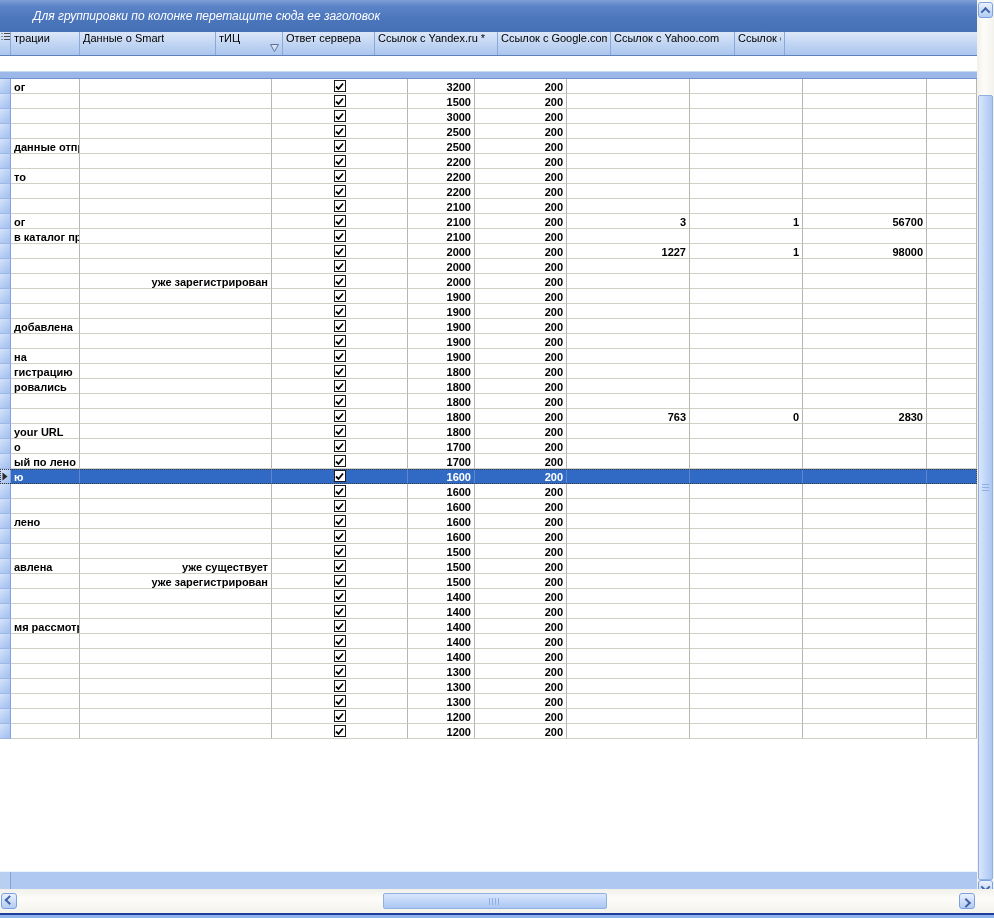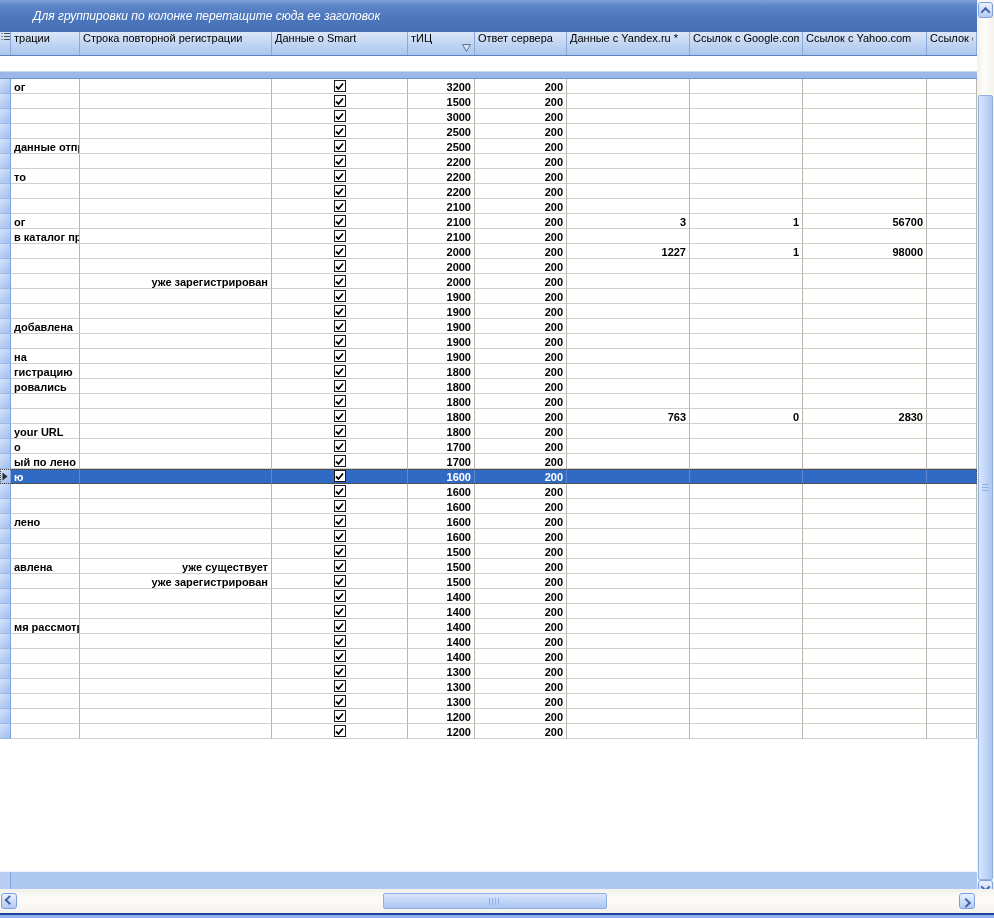--- a/index.html
+++ b/index.html
@@ -99,39 +99,36 @@
     <div class="hcell indicator">
       <svg width="9" height="9" viewBox="0 0 9 9">
         <path d="M3 1.5H9M3 4.5H9M3 7.5H9" stroke="#4a4a4a" stroke-width="1" fill="none"></path>
         <path d="M0.5 1.5H1.6M0.5 4.5H1.6M0.5 7.5H1.6" stroke="#4a4a4a" stroke-width="1" fill="none"></path>
       </svg>
     </div>
 
   <div class="hcell col-c1">
         <span class="hlabel">трации</span>
       </div>
-      <div class="hcell col-c2">
-        <span class="hlabel">Строка повторной регистрации</span>
-      </div>
       <div class="hcell col-c3">
         <span class="hlabel">Данные о Smart</span>
       </div>
       <div class="hcell col-c4">
         <span class="hlabel">тИЦ</span>
         <span class="sort-glyph">
           <svg width="9" height="8" viewBox="0 0 9 8">
             <path d="M0.5 0.5H8.5L4.5 7.5Z" fill="#d5e2f6" stroke="#5f749c" stroke-width="1"></path>
           </svg>
         </span>
       </div>
       <div class="hcell col-c5">
         <span class="hlabel">Ответ сервера</span>
       </div>
       <div class="hcell col-c6">
-        <span class="hlabel">Данные с Yandex.ru *</span>
+        <span class="hlabel">Ссылок с Yandex.ru *</span>
       </div>
       <div class="hcell col-c7">
         <span class="hlabel">Ссылок с Google.com</span>
       </div>
       <div class="hcell col-c8">
         <span class="hlabel">Ссылок с Yahoo.com</span>
       </div>
       <div class="hcell col-c9">
         <span class="hlabel">Ссылок с</span>
       </div>

